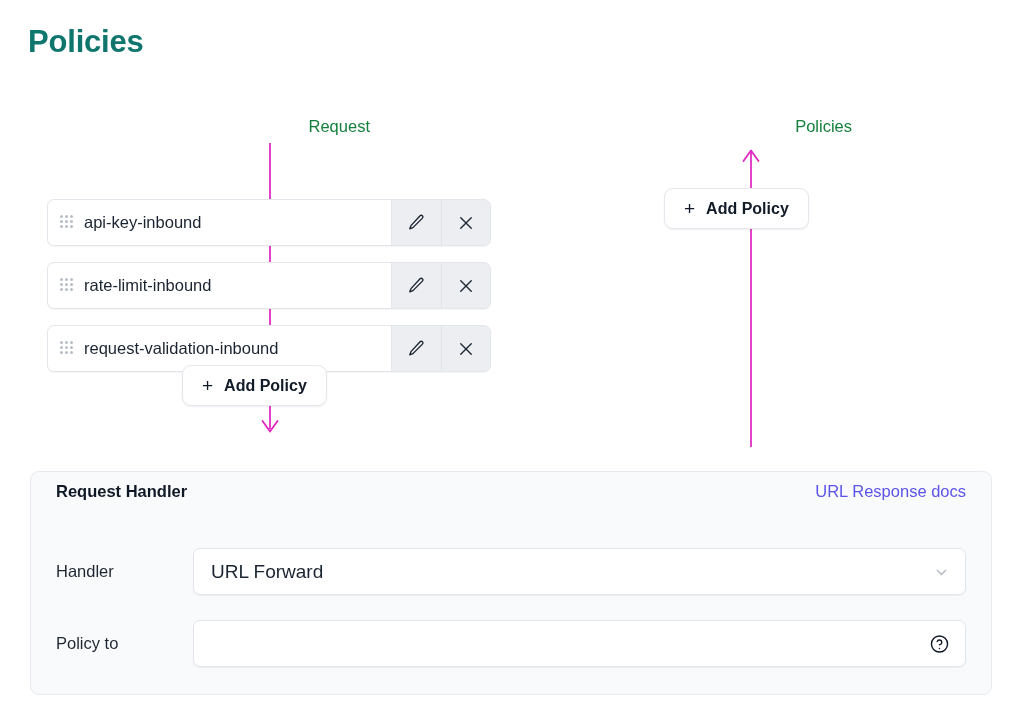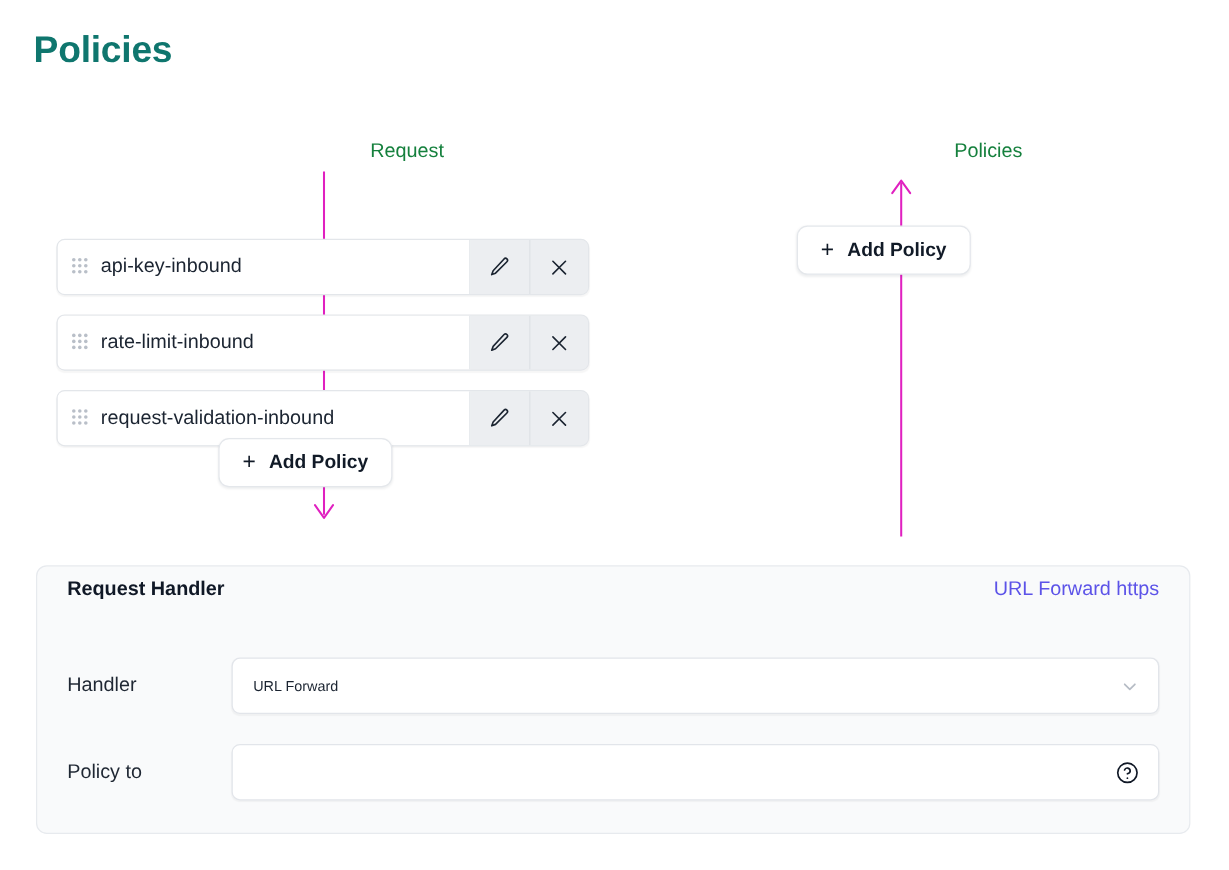--- a/index.html
+++ b/index.html
@@ -188,21 +188,21 @@
     border: 1px solid #e2e5ea;
     border-radius: 7px;
     display: flex;
     align-items: center;
     box-shadow: 0 1px 1px rgba(16,24,38,0.04);
     cursor: pointer;
   }
   .field-value {
     padding-left: 17px;
     padding-right: 44px;
-    font-size: 12px;
+    font-size: 19px;
     color: #1b2431;
     white-space: nowrap;
     overflow: hidden;
     text-overflow: ellipsis;
   }
   .field-trailing {
     position: absolute;
     right: 15px;
     top: 50%;
     transform: translateY(-50%);
@@ -338,21 +338,21 @@
   <button class="add-policy" id="add-policy-response">
     <span class="plus">+</span>
     <span>Add Policy</span>
   </button>
 </div>
 
 <div id="handler-panel">
 
   <div id="handler-header">
     <span id="handler-title">Request Handler</span>
-    <a id="handler-docs-link">URL Forward https</a>
+    <a id="handler-docs-link">URL Response docs</a>
   </div>
 
   <div class="field-row" id="row-handler">
     <span class="field-label">Handler</span>
     <div class="field-control">
       <span class="field-value">URL Forward</span>
       <span class="field-trailing">
         <svg width="17" height="17" viewBox="0 0 24 24" fill="none" stroke="#b6bcc5" stroke-width="2" stroke-linecap="round" stroke-linejoin="round">
           <path d="M6 9.5 L12 15.5 L18 9.5"></path>
         </svg>

